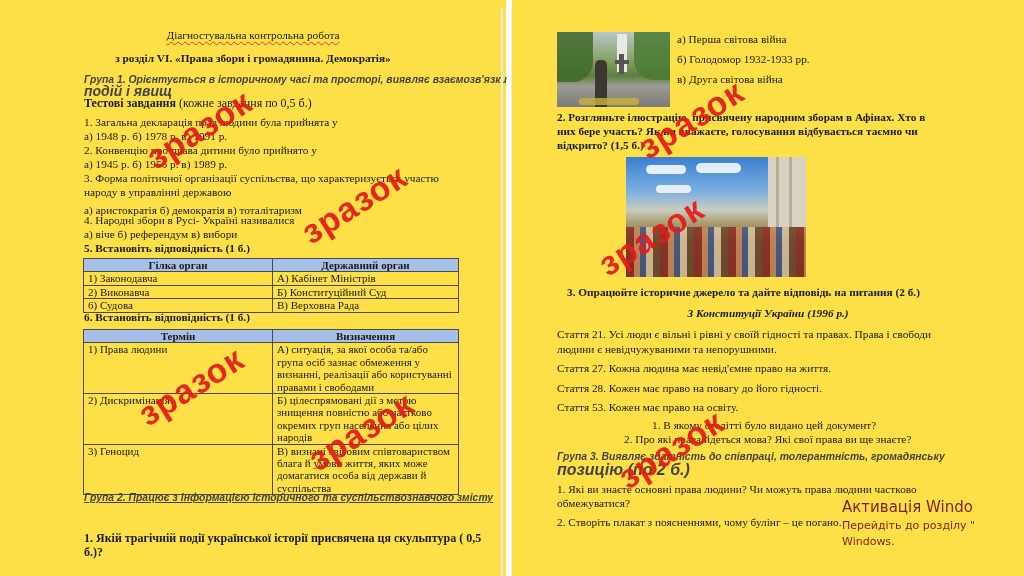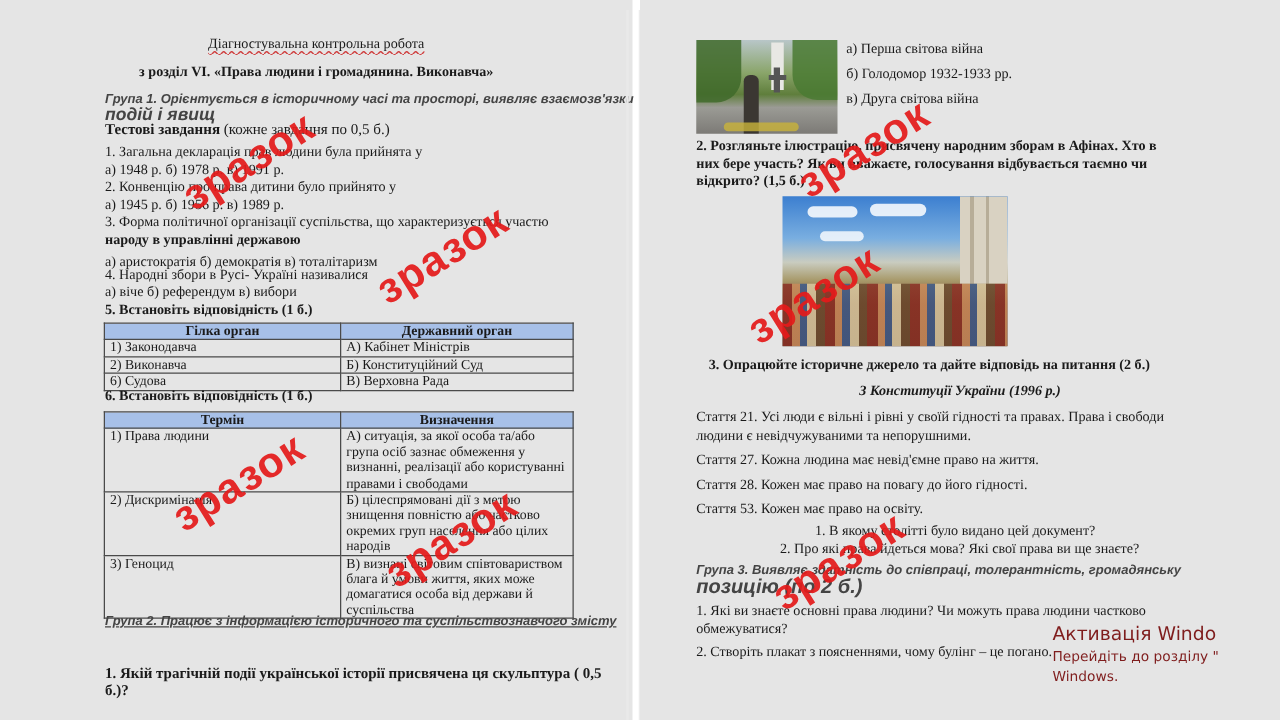--- a/index.html
+++ b/index.html
@@ -1,17 +1,17 @@
 <!DOCTYPE html>
 <html><head>
 <meta charset="utf-8">
 <style>
   html,body{margin:0;padding:0;}
   body{width:1024px;height:576px;background:#ffffff;position:relative;overflow:hidden;font-family:"Liberation Serif",serif;color:#1a1a1a;}
-  .page{position:absolute;top:0;height:576px;background:#e5e5e5;}
+  .page{position:absolute;top:0;height:576px;background:#fde047;}
   .page-left{left:0;width:506px;}
   .page-right{left:512px;width:512px;}
   .gutter{position:absolute;left:501px;top:8px;width:2px;height:568px;background:#e9e9e9;}
   .gutter2{position:absolute;left:511px;top:8px;width:2px;height:568px;background:#ececec;}
   .abs{position:absolute;white-space:nowrap;}
   .t{font-size:11.3px;line-height:13px;}
   .b{font-weight:bold;}
   .i{font-style:italic;}
   .sans{font-family:"Liberation Sans",sans-serif;}
   .center{text-align:center;}
@@ -21,32 +21,32 @@
   table.tb th{background:#a7c0e8;font-weight:bold;text-align:center;}
   .wm{position:absolute;color:#e41b1b;font-family:"Liberation Sans",sans-serif;font-weight:bold;font-size:34px;transform:rotate(-32deg);transform-origin:left bottom;opacity:0.93;letter-spacing:1px;pointer-events:none;}
   .img-box{position:absolute;overflow:hidden;}
   .activation{position:absolute;font-family:"DejaVu Sans",sans-serif;color:#7f1d1d;}
 </style>
 </head>
 <body>
 
 <div class="page page-left">
   <div class="abs t center" style="left:0;width:506px;top:29px;"><span class="sq">Діагностувальна контрольна робота</span></div>
-  <div class="abs t b center" style="left:0;width:506px;top:52px;">з розділ VI. «Права людини і громадянина. Виконавча»</div>
+  <div class="abs t b center" style="left:0;width:506px;top:52px;">з розділ VI. «Права збори і громадянина. Демократія»</div>
 
   <div class="abs t i b sans" style="left:84px;top:73px;font-size:10.4px;color:#444;">Група 1. Орієнтується в історичному часі та просторі, виявляє взаємозв'язки</div>
   <div class="abs t i b sans" style="left:84px;top:85px;font-size:14px;color:#444;">подій і явищ</div>
   <div class="abs t" style="left:84px;top:97px;font-size:12px;"><span class="b">Тестові завдання</span><span> (кожне завдання по 0,5 б.)</span></div>
 
   <div class="abs t" style="left:84px;top:116px;">1. Загальна декларація прав людини була прийнята у</div>
   <div class="abs t" style="left:84px;top:130px;">а) 1948 р.  б) 1978 р.  в) 1991 р.</div>
   <div class="abs t" style="left:84px;top:144px;">2. Конвенцію про права дитини було прийнято у</div>
   <div class="abs t" style="left:84px;top:158px;">а) 1945 р.  б) 1956 р.  в) 1989 р.</div>
   <div class="abs t" style="left:84px;top:172px;">3. Форма політичної організації суспільства, що характеризується участю</div>
-  <div class="abs t" style="left:84px;top:186px;font-weight:bold;">народу в управлінні державою</div>
+  <div class="abs t" style="left:84px;top:186px;">народу в управлінні державою</div>
   <div class="abs t" style="left:84px;top:204px;">а) аристократія  б) демократія  в) тоталітаризм</div>
   <div class="abs t" style="left:84px;top:214px;">4. Народні збори в Русі- Україні називалися</div>
   <div class="abs t" style="left:84px;top:228px;">а) віче  б) референдум  в) вибори</div>
   <div class="abs t b" style="left:84px;top:242px;">5. Встановіть відповідність (1 б.)</div>
 
   <table class="tb" style="left:83px;top:258px;width:376px;">
     <tbody>
         <tr>
       <th style="width:180px;">Гілка орган</th>
       <th>Державний орган</th>

